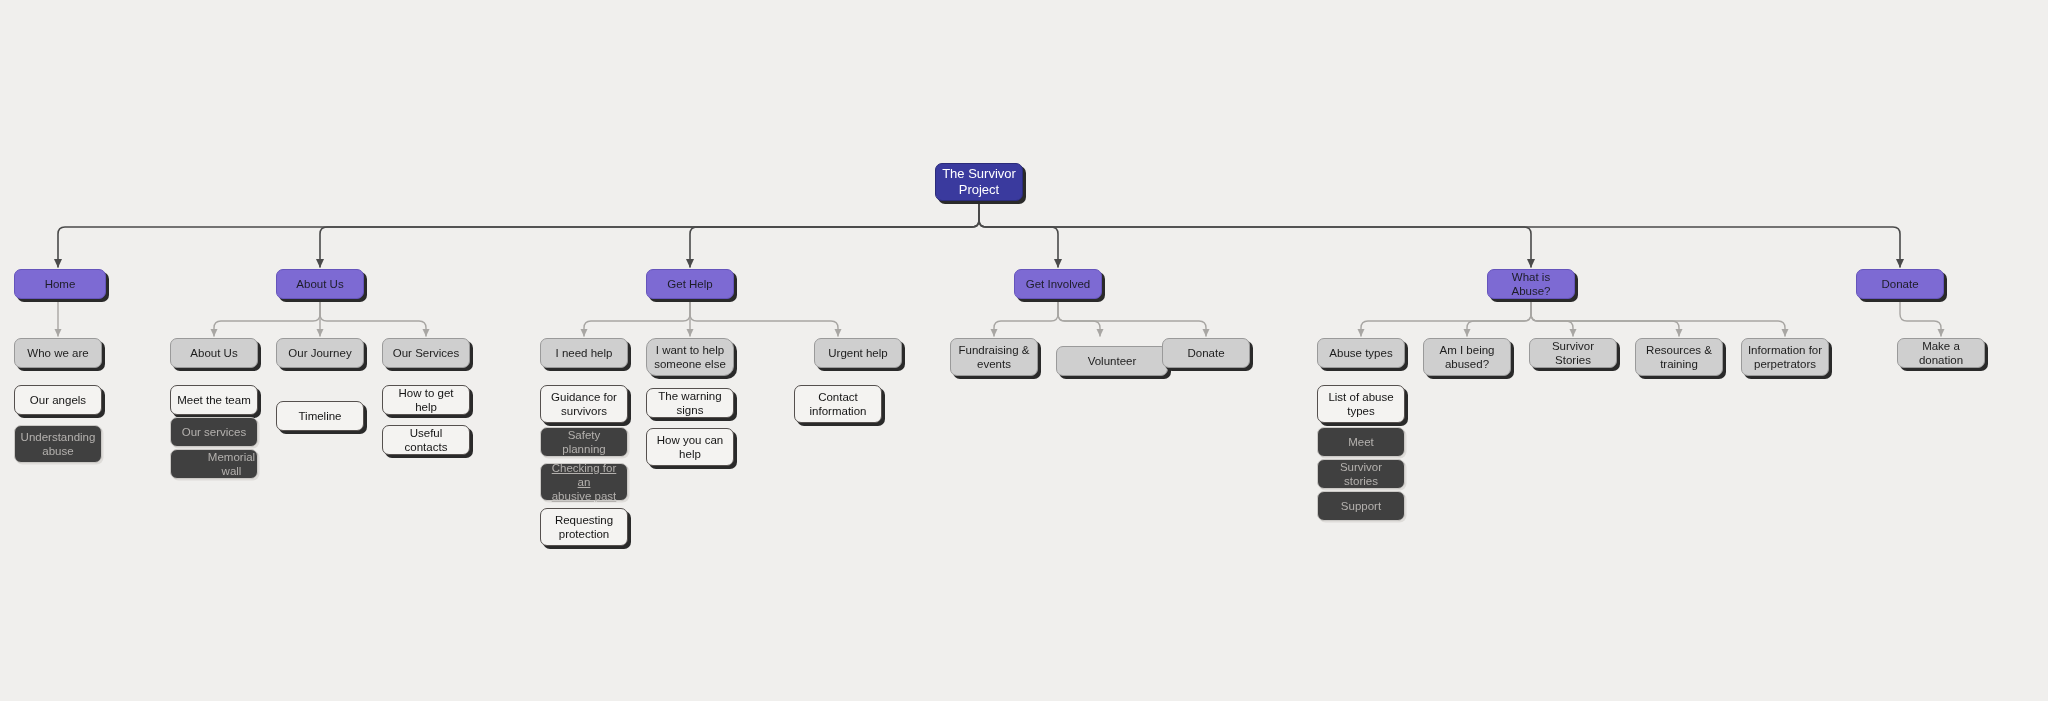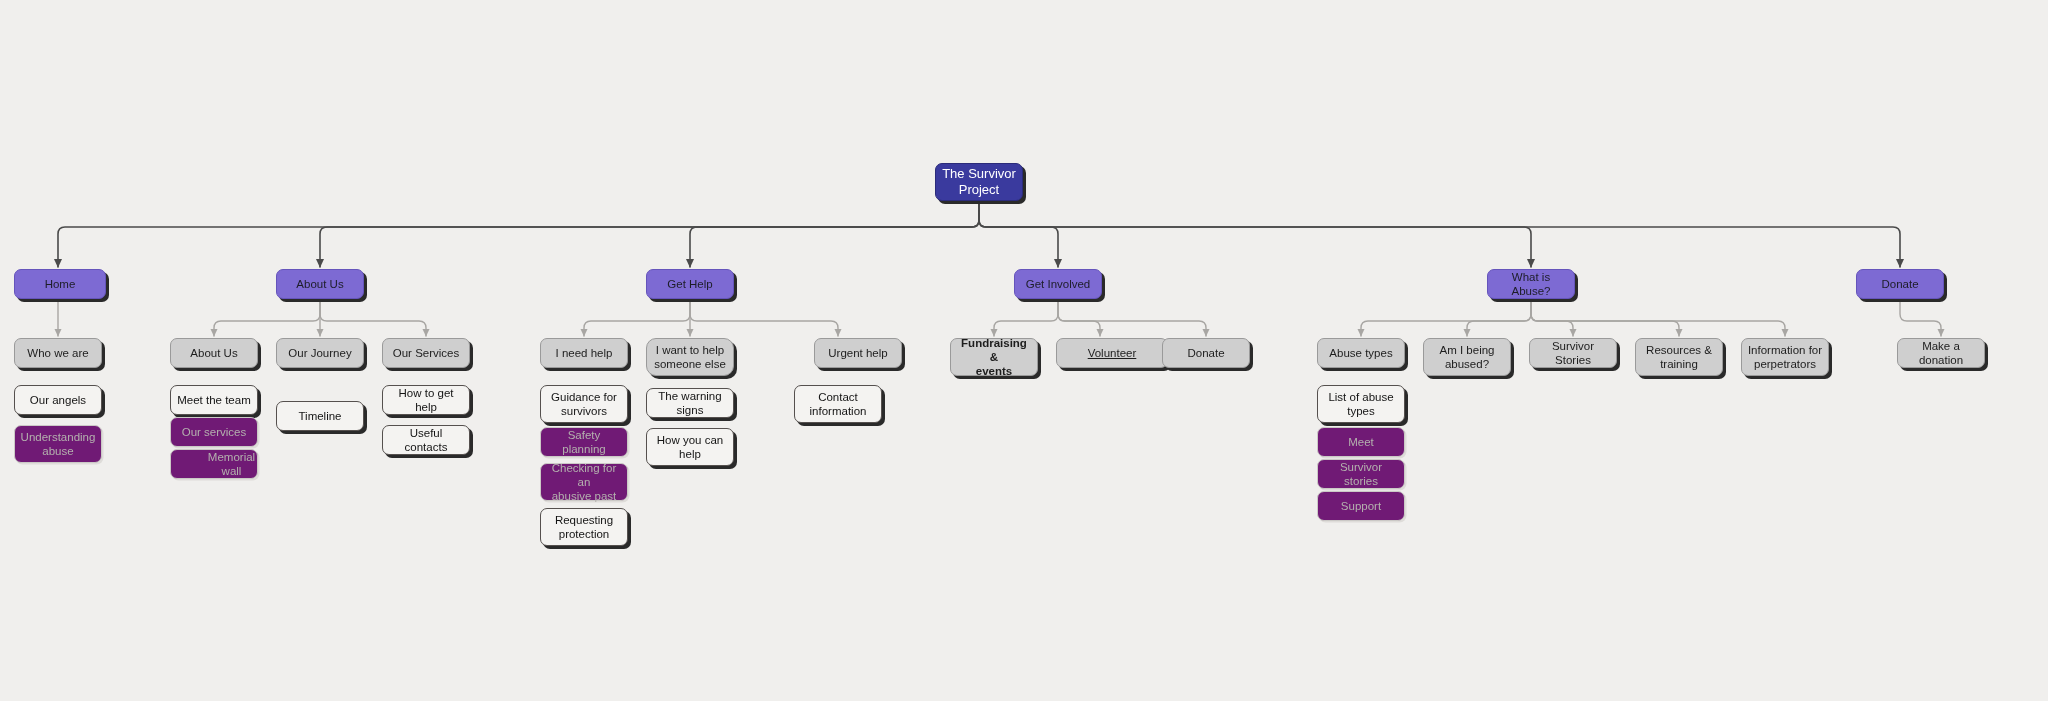--- a/index.html
+++ b/index.html
@@ -66,21 +66,21 @@
   
   .node.active {
     background: #f4f3f1;
     color: #141414;
     border: 1px solid #55504e;
     font-size: 11.5px;
     box-shadow: 3px 3px 0 0 #2a2a2a;
   }
   
   .node.disabled {
-    background: #701a75;
+    background: #404040;
     color: #b4b1ae;
     border: 1px solid #cbc9c6;
     font-size: 11.5px;
     box-shadow: 1.5px 1.5px 0 0 #dedcd9;
   }
 </style>
 </head>
 <body>
 
 <div id="canvas">
@@ -136,35 +136,35 @@
     <div class="node disabled" style="left: 170px; top: 449px; width: 88px; height: 30px; padding-left: 40px;">Memorial wall</div>
     <div class="node page" style="left: 276px; top: 338px; width: 88px; height: 30px;">Our Journey</div>
     <div class="node active" style="left: 276px; top: 401px; width: 88px; height: 30px;">Timeline</div>
     <div class="node page" style="left: 382px; top: 338px; width: 88px; height: 30px;">Our Services</div>
     <div class="node active" style="left: 382px; top: 385px; width: 88px; height: 30px;">How to get help</div>
     <div class="node active" style="left: 382px; top: 425px; width: 88px; height: 30px;">Useful contacts</div>
     <div class="node page" style="left: 540px; top: 338px; width: 88px; height: 30px;">I need help</div>
     <div class="node active" style="left: 540px; top: 385px; width: 88px; height: 38px;">Guidance for
 survivors</div>
     <div class="node disabled" style="left: 540px; top: 427px; width: 88px; height: 30px;">Safety planning</div>
-    <div class="node disabled" style="left: 540px; top: 463px; width: 88px; height: 38px;">Checking for an
+    <div class="node disabled" style="left: 540px; top: 463px; width: 88px; height: 38px; text-decoration: underline;">Checking for an
 abusive past</div>
     <div class="node active" style="left: 540px; top: 508px; width: 88px; height: 38px;">Requesting
 protection</div>
     <div class="node page" style="left: 646px; top: 338px; width: 88px; height: 38px; border-radius: 10px;">I want to help
 someone else</div>
     <div class="node active" style="left: 646px; top: 388px; width: 88px; height: 30px;">The warning signs</div>
     <div class="node active" style="left: 646px; top: 428px; width: 88px; height: 38px;">How you can
 help</div>
     <div class="node page" style="left: 794px; top: 338px; width: 88px; height: 30px; margin-left: 20px;">Urgent help</div>
     <div class="node active" style="left: 794px; top: 385px; width: 88px; height: 38px;">Contact
 information</div>
-    <div class="node page" style="left: 950px; top: 338px; width: 88px; height: 38px; font-weight: bold;">Fundraising &amp;
+    <div class="node page" style="left: 950px; top: 338px; width: 88px; height: 38px;">Fundraising &amp;
 events</div>
-    <div class="node page" style="left: 1056px; top: 338px; width: 112px; height: 30px; text-decoration: underline;">Volunteer</div>
+    <div class="node page" style="left: 1056px; top: 346px; width: 112px; height: 30px;">Volunteer</div>
     <div class="node page" style="left: 1162px; top: 338px; width: 88px; height: 30px;">Donate</div>
     <div class="node page" style="left: 1317px; top: 338px; width: 88px; height: 30px;">Abuse types</div>
     <div class="node active" style="left: 1317px; top: 385px; width: 88px; height: 38px;">List of abuse
 types</div>
     <div class="node disabled" style="left: 1317px; top: 427px; width: 88px; height: 30px;">Meet</div>
     <div class="node disabled" style="left: 1317px; top: 459px; width: 88px; height: 30px;">Survivor stories</div>
     <div class="node disabled" style="left: 1317px; top: 491px; width: 88px; height: 30px;">Support</div>
     <div class="node page" style="left: 1423px; top: 338px; width: 88px; height: 38px;">Am I being
 abused?</div>
     <div class="node page" style="left: 1529px; top: 338px; width: 88px; height: 30px;">Survivor Stories</div>

